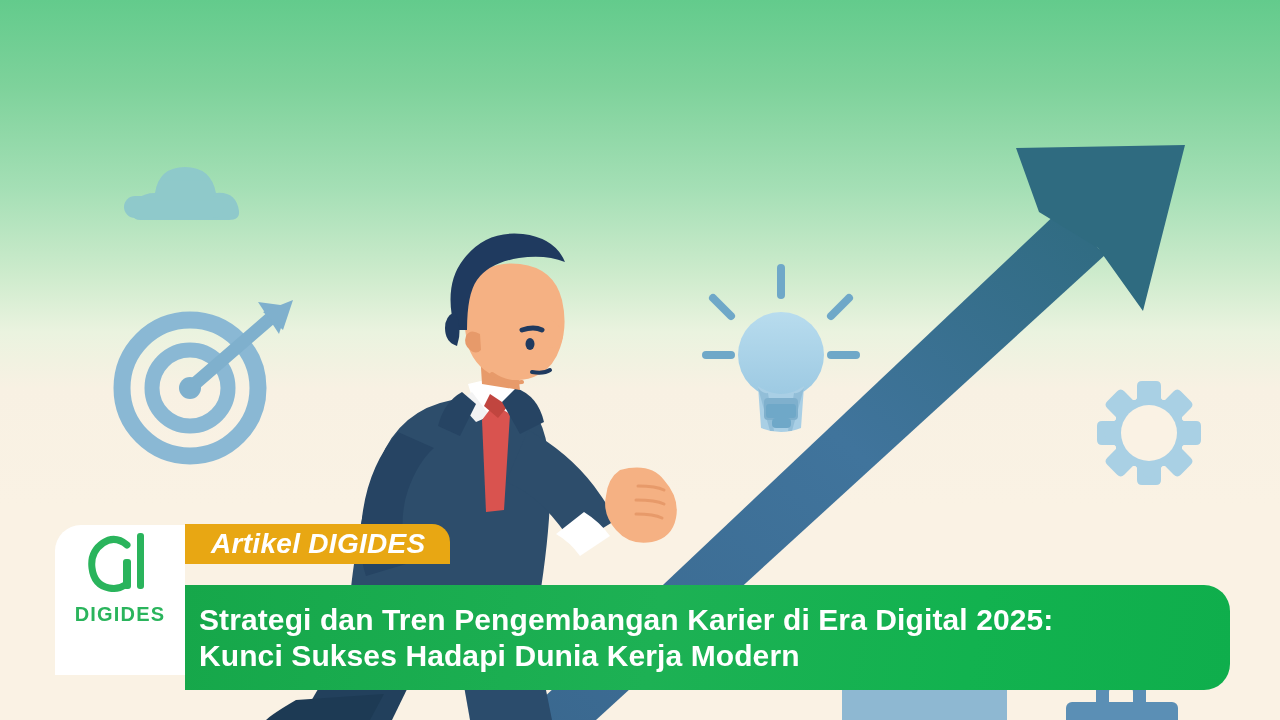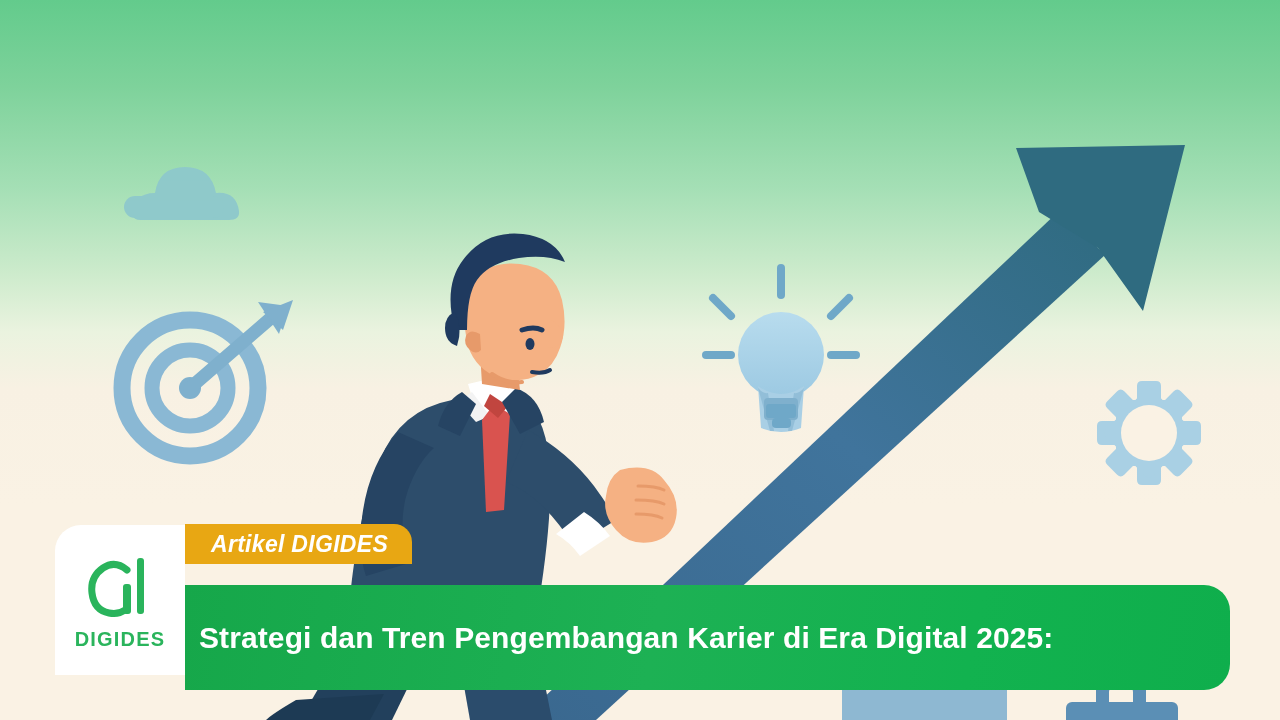--- a/index.html
+++ b/index.html
@@ -42,39 +42,39 @@
     margin-top:4px;
   }
 
   
   .deco{position:absolute;left:0;top:0;width:1280px;height:720px;}
 
   
   .logo-card{
     position:absolute;left:55px;top:525px;width:130px;height:150px;
     background:#ffffff;border-radius:26px 0 0 0;
-    display:flex;flex-direction:column;align-items:center;justify-content:center;
+    display:flex;flex-direction:column;align-items:center;justify-content:flex-start;
     z-index:40;
   }
   .logo-mark{width:66px;height:72px;display:block;}
   .logo-word{
     margin-top:6px;font-size:20px;font-weight:bold;color:#2ab45c;
     letter-spacing:1.2px;
   }
 
   .badge{
     position:absolute;left:185px;top:524px;height:40px;
     background:#e8a713;
     border-radius:0 18px 0 0;
     display:flex;align-items:center;
     padding:0 24px 0 26px;
     z-index:42;
   }
   .badge-text{
-    color:#ffffff;font-size:23px;font-weight:bold;font-style:italic;
+    color:#ffffff;font-size:28px;font-weight:bold;font-style:italic;
     letter-spacing:.3px;white-space:nowrap;
   }
 
   .title-band{
     position:absolute;left:185px;top:560px;width:1045px;height:105px;
     background:linear-gradient(100deg,#16a74a 0%,#1db154 45%,#12b24f 75%,#0fae4c 100%);
     border-radius:0 26px 26px 0;
     z-index:41;
     display:flex;flex-direction:column;justify-content:center;
     padding-left:14px;box-sizing:border-box;margin-top:25px;
@@ -228,15 +228,16 @@
     </svg>
     <div class="logo-word">DIGIDES</div>
   </div>
 
   <div class="badge">
     <span class="badge-text">Artikel DIGIDES</span>
   </div>
 
   <div class="title-band">
     <div class="title-line">Strategi dan Tren Pengembangan Karier di Era Digital 2025:</div>
+    <div class="title-line">Kunci Sukses Hadapi Dunia Kerja Modern</div>
   </div>
 
 </div>
 
 </body></html>

